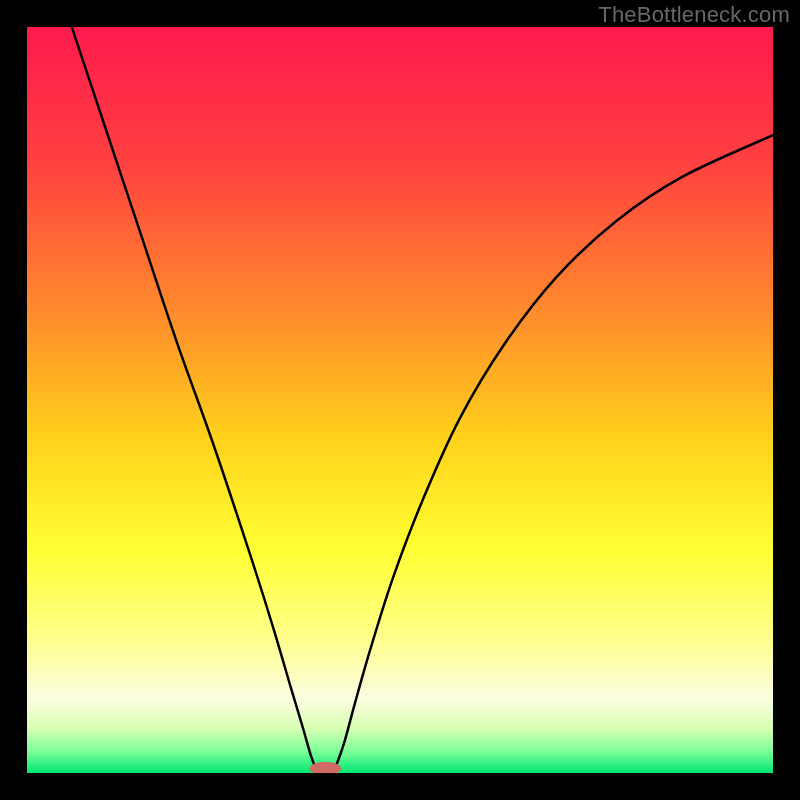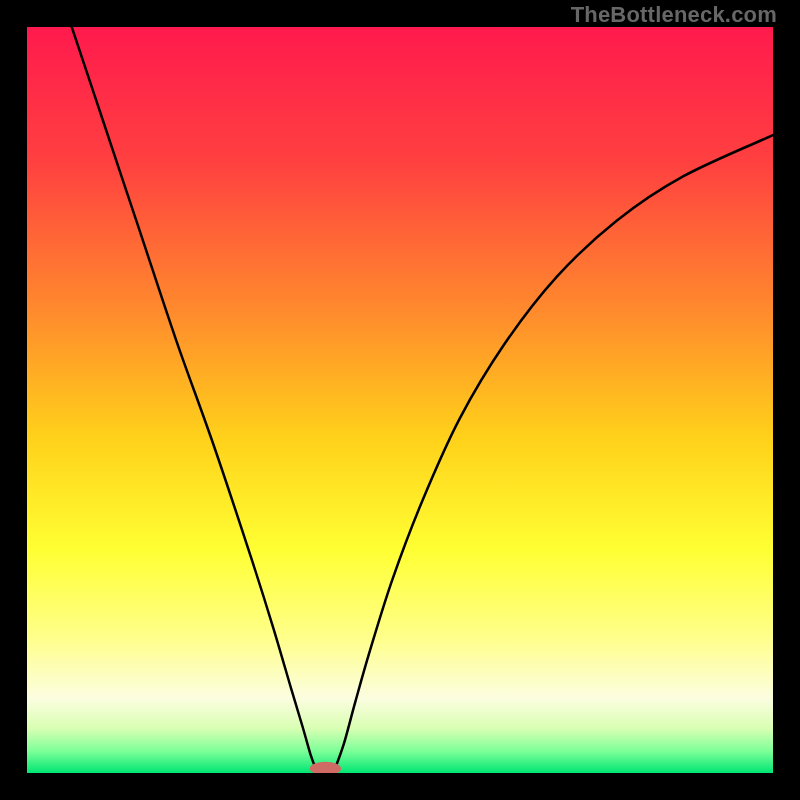--- a/index.html
+++ b/index.html
@@ -12,25 +12,25 @@
   }
   .outer {
     width: 800px;
     height: 800px;
     background: #000;
     position: relative;
   }
   .watermark {
     position: absolute;
     top: 2px;
-    right: 23px;
+    right: 10px;
     color: #676767;
     font-family: Arial, Helvetica, sans-serif;
     font-size: 22px;
-    font-weight: 700;
+    font-weight: 400;
     letter-spacing: 0.2px;
   }
   .plot {
     position: absolute;
     left: 27px;
     top: 27px;
     width: 746px;
     height: 746px;
   }
   .plot svg {

